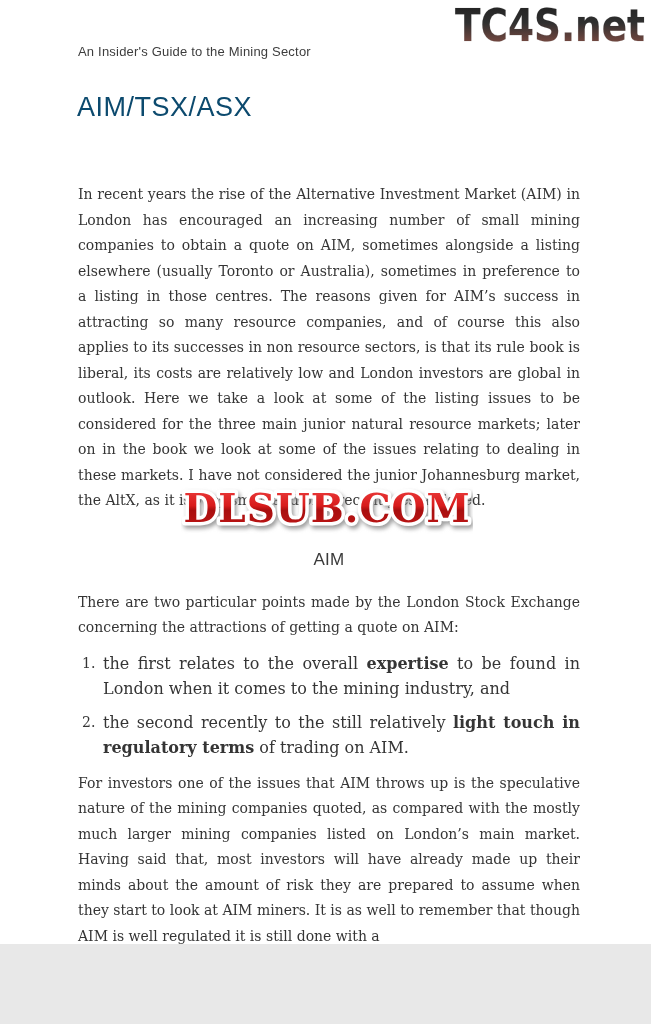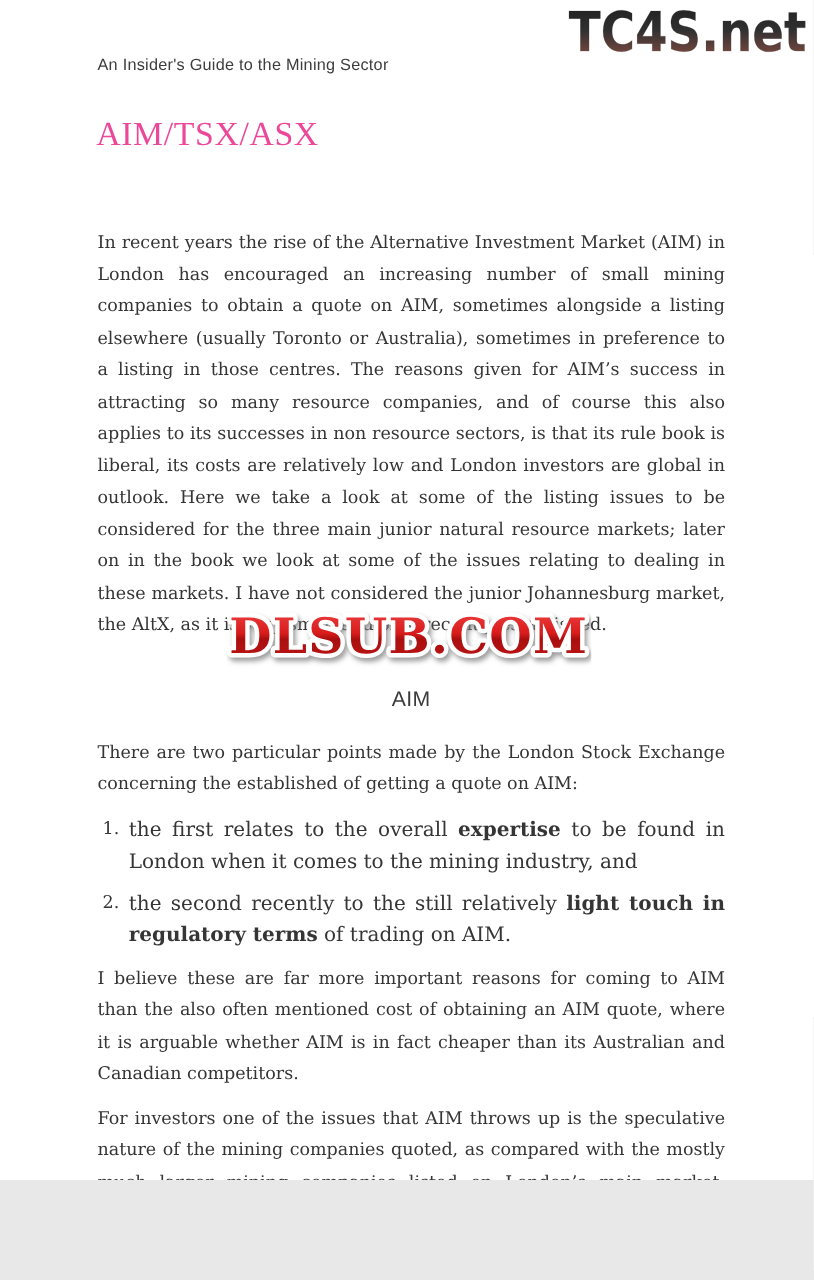--- a/index.html
+++ b/index.html
@@ -11,22 +11,22 @@
     margin:0 auto;
     font-family:"DejaVu Serif", serif;
   }
   .running-header{
     position:absolute;left:78px;top:44px;
     font-family:"Liberation Sans", sans-serif;
     font-size:13px;color:#3d3d3d;letter-spacing:0.2px;
   }
   .page-title{
     position:absolute;left:77px;top:92px;margin:0;
-    font-family:Liberation Serif, serif;
-    font-weight:400;font-size:27px;color:#ec4899;letter-spacing:0.5px;
+    font-family:Liberation Sans, sans-serif;
+    font-weight:400;font-size:27px;color:#0c4a6e;letter-spacing:0.5px;
   }
   .content{
     position:absolute;left:78px;top:146px;width:502px;
     color:#353535;
     margin-top:36px;
   }
   .body-text{
     margin:0;
     font-size:14px;line-height:25.5px;
     text-align:justify;
@@ -80,34 +80,33 @@
     </svg>
   </div>
 
   <h1 class="page-title">AIM/TSX/ASX</h1>
 
   <div class="content">
     <p class="body-text">In recent years the rise of the Alternative Investment Market (AIM) in London has encouraged an increasing number of small mining companies to obtain a quote on AIM, sometimes alongside a listing elsewhere (usually Toronto or Australia), sometimes in preference to a listing in those centres. The reasons given for AIM’s success in attracting so many resource companies, and of course this also applies to its successes in non resource sectors, is that its rule book is liberal, its costs are relatively low and London investors are global in outlook. Here we take a look at some of the listing issues to be considered for the three main junior natural resource markets; later on in the book we look at some of the issues relating to dealing in these markets. I have not considered the junior Johannesburg market, the AltX, as it is very small and only recently established.</p>
 
     <h2 class="section-heading">AIM</h2>
 
-    <p class="body-text">There are two particular points made by the London Stock Exchange concerning the established of getting a quote on AIM:</p>
+    <p class="body-text">There are two particular points made by the London Stock Exchange concerning the attractions of getting a quote on AIM:</p>
 
     <div class="num-list">
       <div class="list-row">
         <span class="list-num">1.</span>
         <span class="list-body"><span>the first relates to the overall </span><b>expertise</b><span> to be found in London when it comes to the mining industry, and</span></span>
       </div>
       <div class="list-row">
         <span class="list-num">2.</span>
         <span class="list-body"><span>the second recently to the still relatively </span><b>light touch in regulatory terms</b><span> of trading on AIM.</span></span>
       </div>
     </div>
 
-    <p class="body-text para-gap">I believe these are far more important reasons for coming to AIM than the also often mentioned cost of obtaining an AIM quote, where it is arguable whether AIM is in fact cheaper than its Australian and Canadian competitors.</p>
 
     <p class="body-text para-gap">For investors one of the issues that AIM throws up is the speculative nature of the mining companies quoted, as compared with the mostly much larger mining companies listed on London’s main market. Having said that, most investors will have already made up their minds about the amount of risk they are prepared to assume when they start to look at AIM miners. It is as well to remember that though AIM is well regulated it is still done with a</p>
   </div>
 
   <div class="wm-dlsub">
     <svg width="292" height="58" viewBox="0 0 292 58">
       <defs>
         <linearGradient id="gradRed" x1="0" y1="0" x2="0" y2="1">
           <stop offset="0%" stop-color="#ef4242"></stop>
           <stop offset="45%" stop-color="#d81c1c"></stop>

